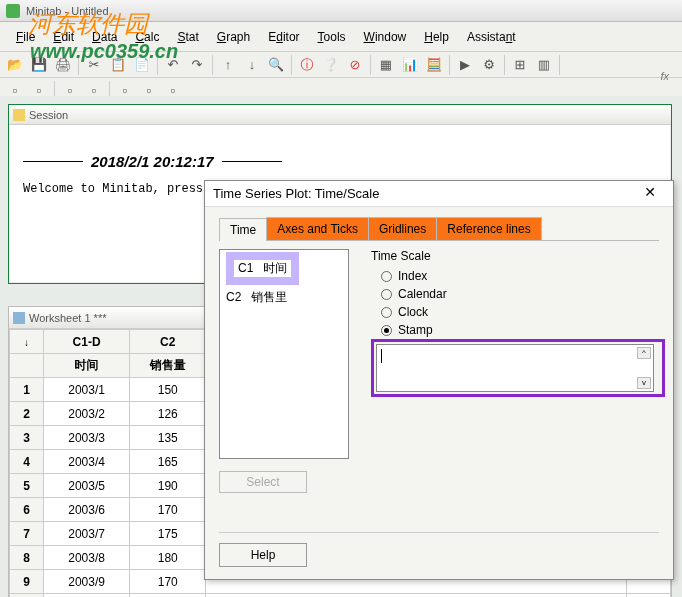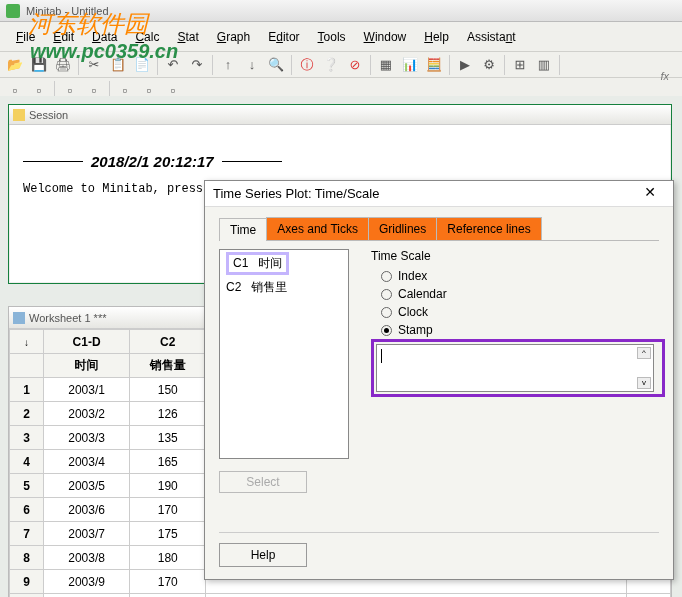--- a/index.html
+++ b/index.html
@@ -59,21 +59,21 @@
 .dlg-close { width:30px; height:20px; text-align:center; cursor:pointer; font-size:14px; }
 
 .dlg-body { padding: 10px 14px; }
 .tabs { display:flex; border-bottom:1px solid #bbb; }
 .tab { padding: 4px 10px; font-size:12px; border:1px solid #bbb; border-bottom:none; background:#f97316; margin-right:-1px; cursor:pointer; }
 .tab.active { background:#f4f4f0; position:relative; top:1px; }
 
 .dlg-content { display:flex; gap: 22px; padding-top:8px; }
 .listbox { width:130px; height:210px; background:#fff; border:1px solid #888; font-size:12px; }
 .listbox .item { padding:2px 6px; }
-.hl-purple { border:3px solid #c4b5fd; display:inline-block; padding:0 4px;text-align:center; }
+.hl-purple { border:8px solid #c4b5fd; display:inline-block; padding:0 4px;text-align:center; }
 .rightcol { flex:1; }
 .ts-title { font-size:12px; margin-bottom:4px; }
 .radio-row { display:flex; align-items:center; gap:6px; font-size:12px; padding:2px 0 2px 10px; }
 .radio { width:11px; height:11px; border:1px solid #666; border-radius:50%; display:inline-flex; align-items:center; justify-content:center; }
 .radio.checked::after { content:""; width:5px; height:5px; background:#000; border-radius:50%; }
 .stamp-label { font-size:12px; margin:14px 0 2px 14px; }
 .stamp-box { width: 278px; height: 48px; background:#fff; border:1px solid #888; margin-left:0; position:relative; }
 .stamp-wrap { border:3px solid #8828c8; padding:2px; width:294px; }
 .stamp-box .caret { position:absolute; left:4px; top:4px; width:1px; height:14px; background:#000; }
 .stamp-scroll { position:absolute; right:2px; top:2px; bottom:2px; width:14px; display:flex; flex-direction:column; justify-content:space-between; }

